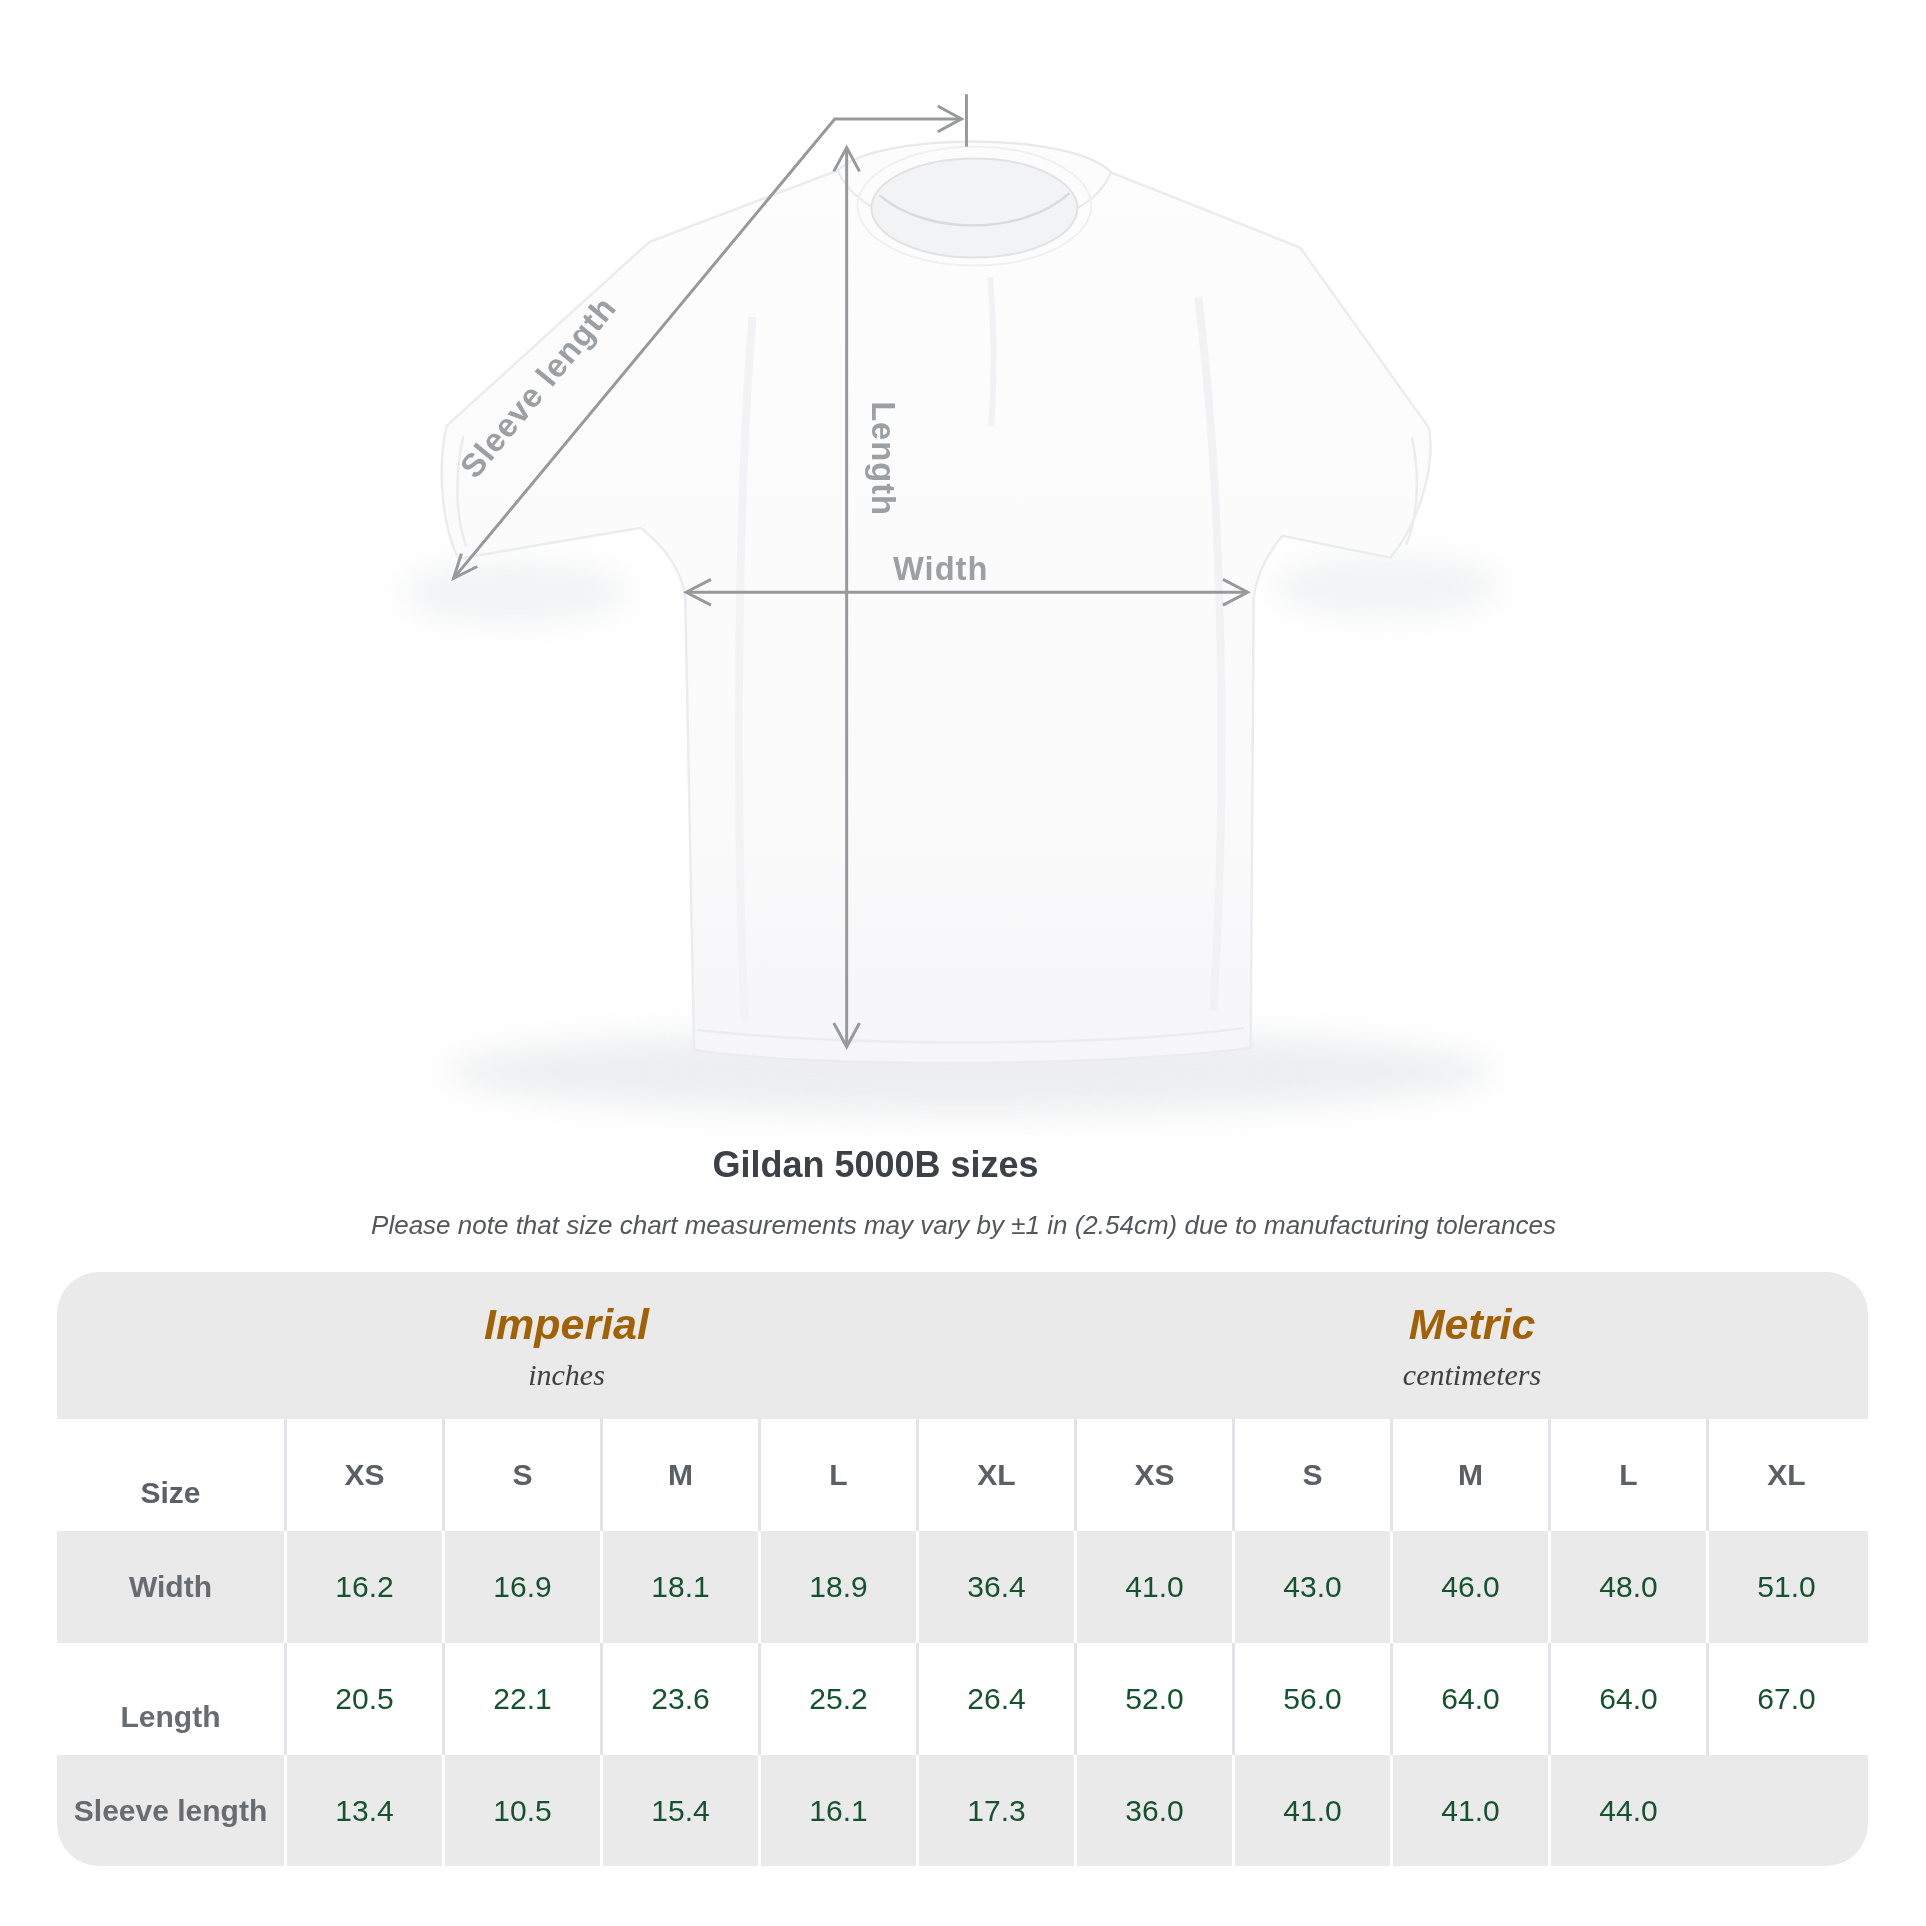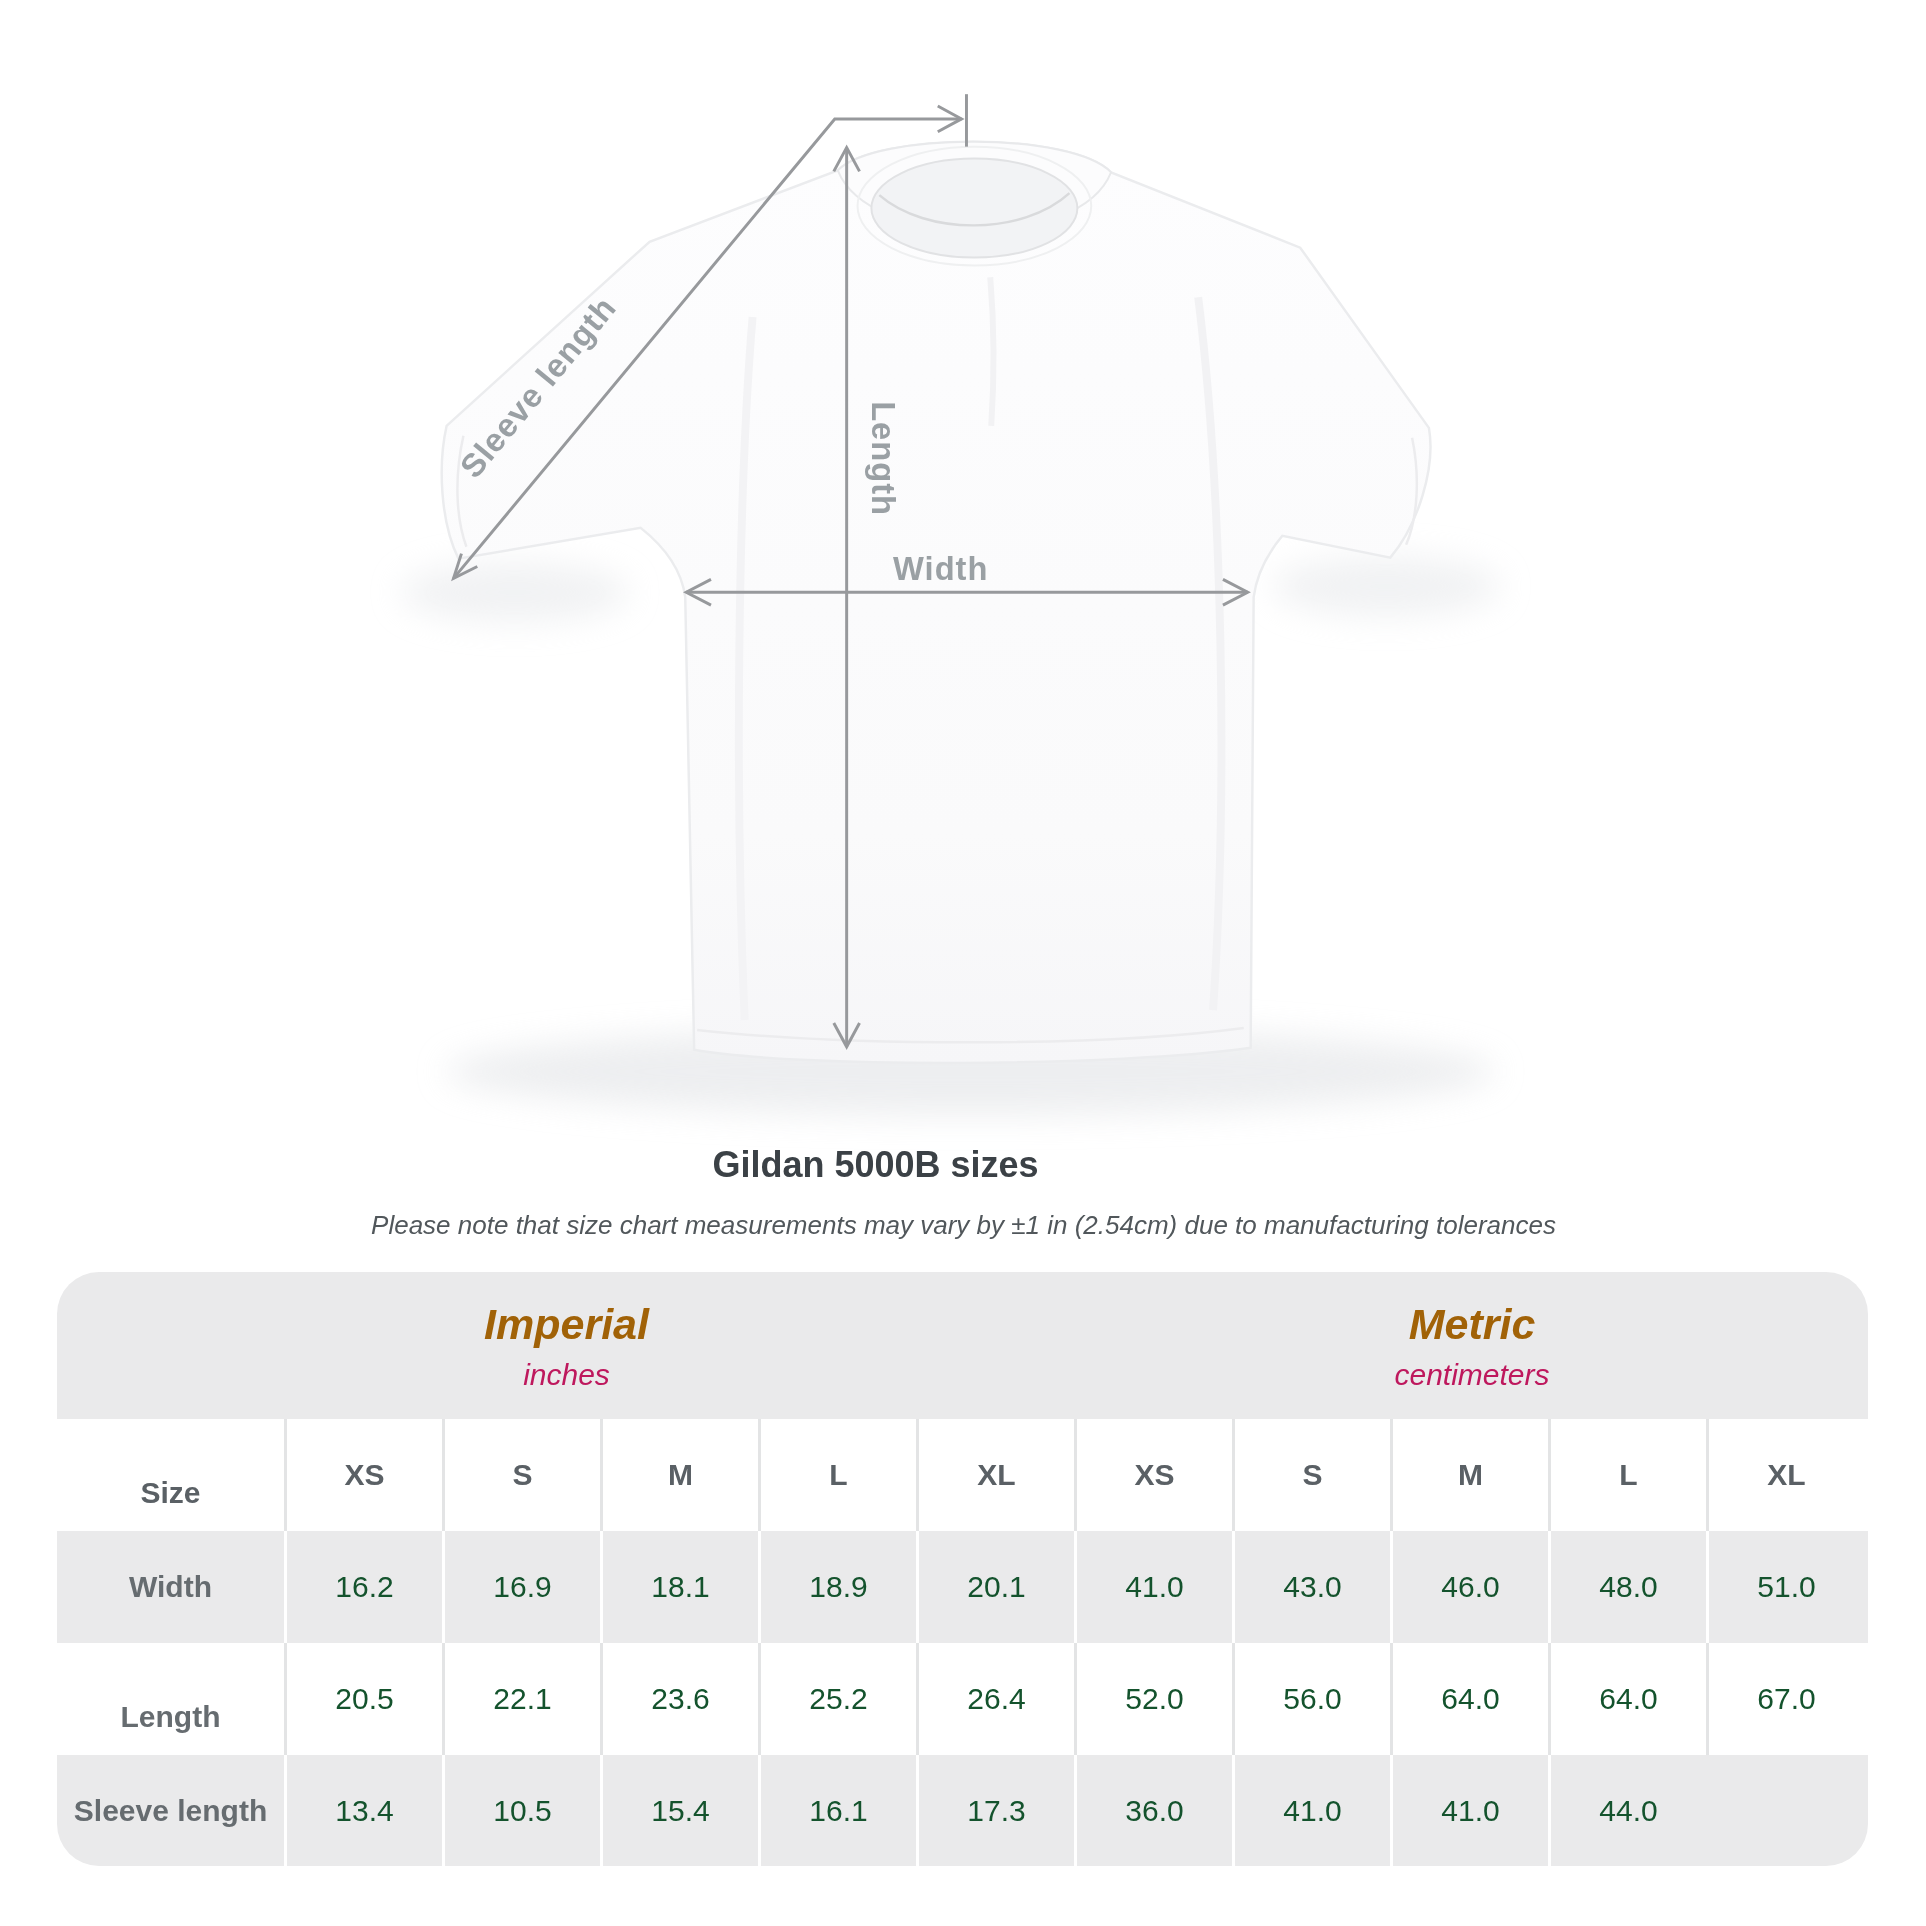--- a/index.html
+++ b/index.html
@@ -33,21 +33,21 @@
   .t-row{
     display:grid;
     grid-template-columns:227px repeat(10,158px);
   }
   .band-row{grid-template-columns:1019px 792px;height:147px;}
   .band-cell{
     background:#eaeaeb;display:flex;flex-direction:column;
     align-items:center;justify-content:center;gap:9px;
   }
   .band-title{font-size:43px;font-weight:bold;font-style:italic;color:#a16207;}
-  .band-sub{font-size:30px;font-style:italic;color:#be185d;}
+  .band-sub{font-size:30px;font-style:italic;color:#404040;font-family:Liberation Serif, serif;}
   .data-row{height:112px;}
   .cell{
     display:flex;align-items:center;justify-content:center;
     font-size:30px;color:#14532d;border-left:3px solid transparent;
   }
   .cell:first-child{border-left:none;}
   .row-white{background:#ffffff;}
   .row-white .cell{border-left-color:#e3e4e5;}
   .row-white .cell:first-child{border-left-color:transparent;margin-top:36px;}
   .row-gray{background:#eaeaeb;}
@@ -166,21 +166,21 @@
       <div class="cell head-cell">L</div>
       <div class="cell head-cell">XL</div>
     </div>
 
     <div class="t-row data-row row-gray">
       <div class="cell label-cell">Width</div>
       <div class="cell">16.2</div>
       <div class="cell">16.9</div>
       <div class="cell">18.1</div>
       <div class="cell">18.9</div>
-      <div class="cell">20.1</div>
+      <div class="cell">36.4</div>
       <div class="cell">41.0</div>
       <div class="cell">43.0</div>
       <div class="cell">46.0</div>
       <div class="cell">48.0</div>
       <div class="cell">51.0</div>
     </div>
 
     <div class="t-row data-row row-white">
       <div class="cell label-cell">Length</div>
       <div class="cell">20.5</div>

